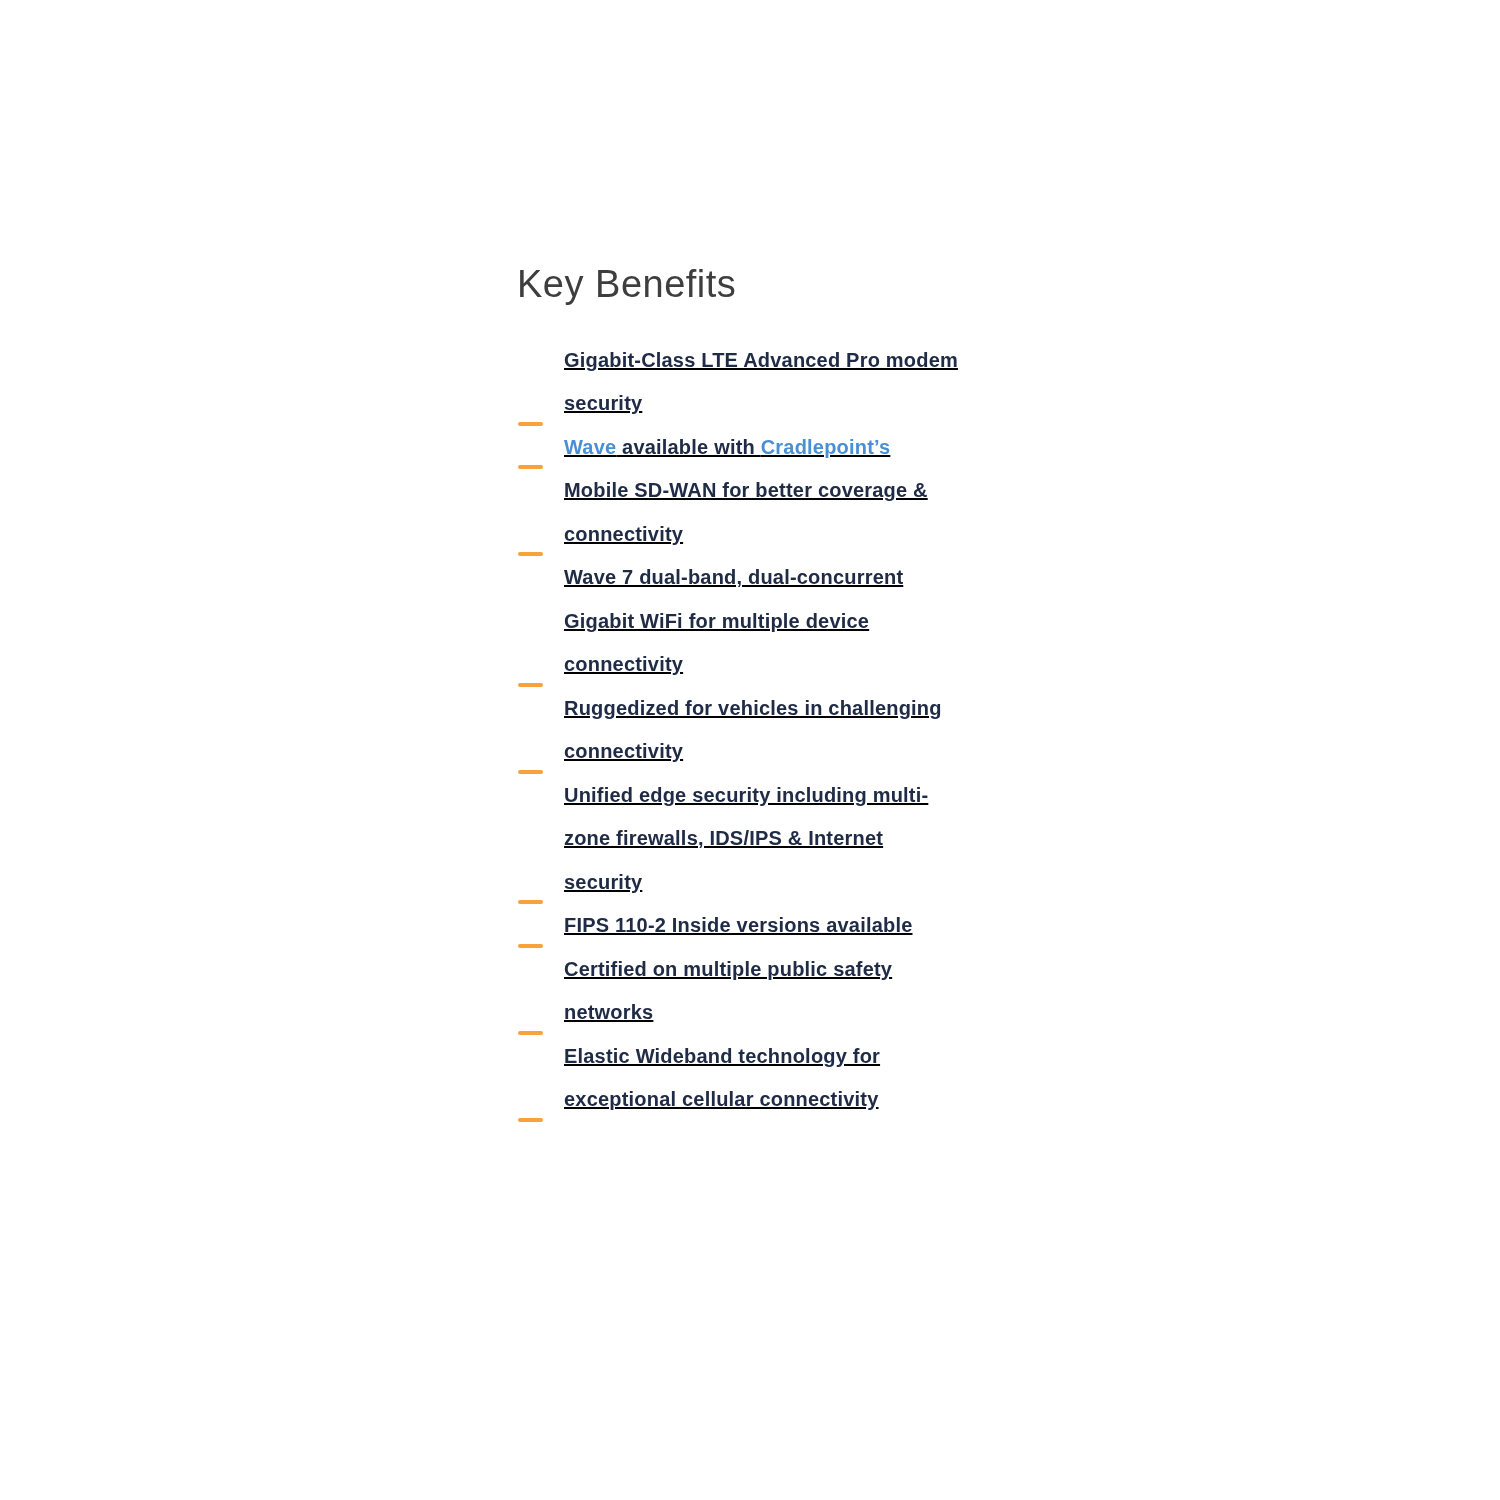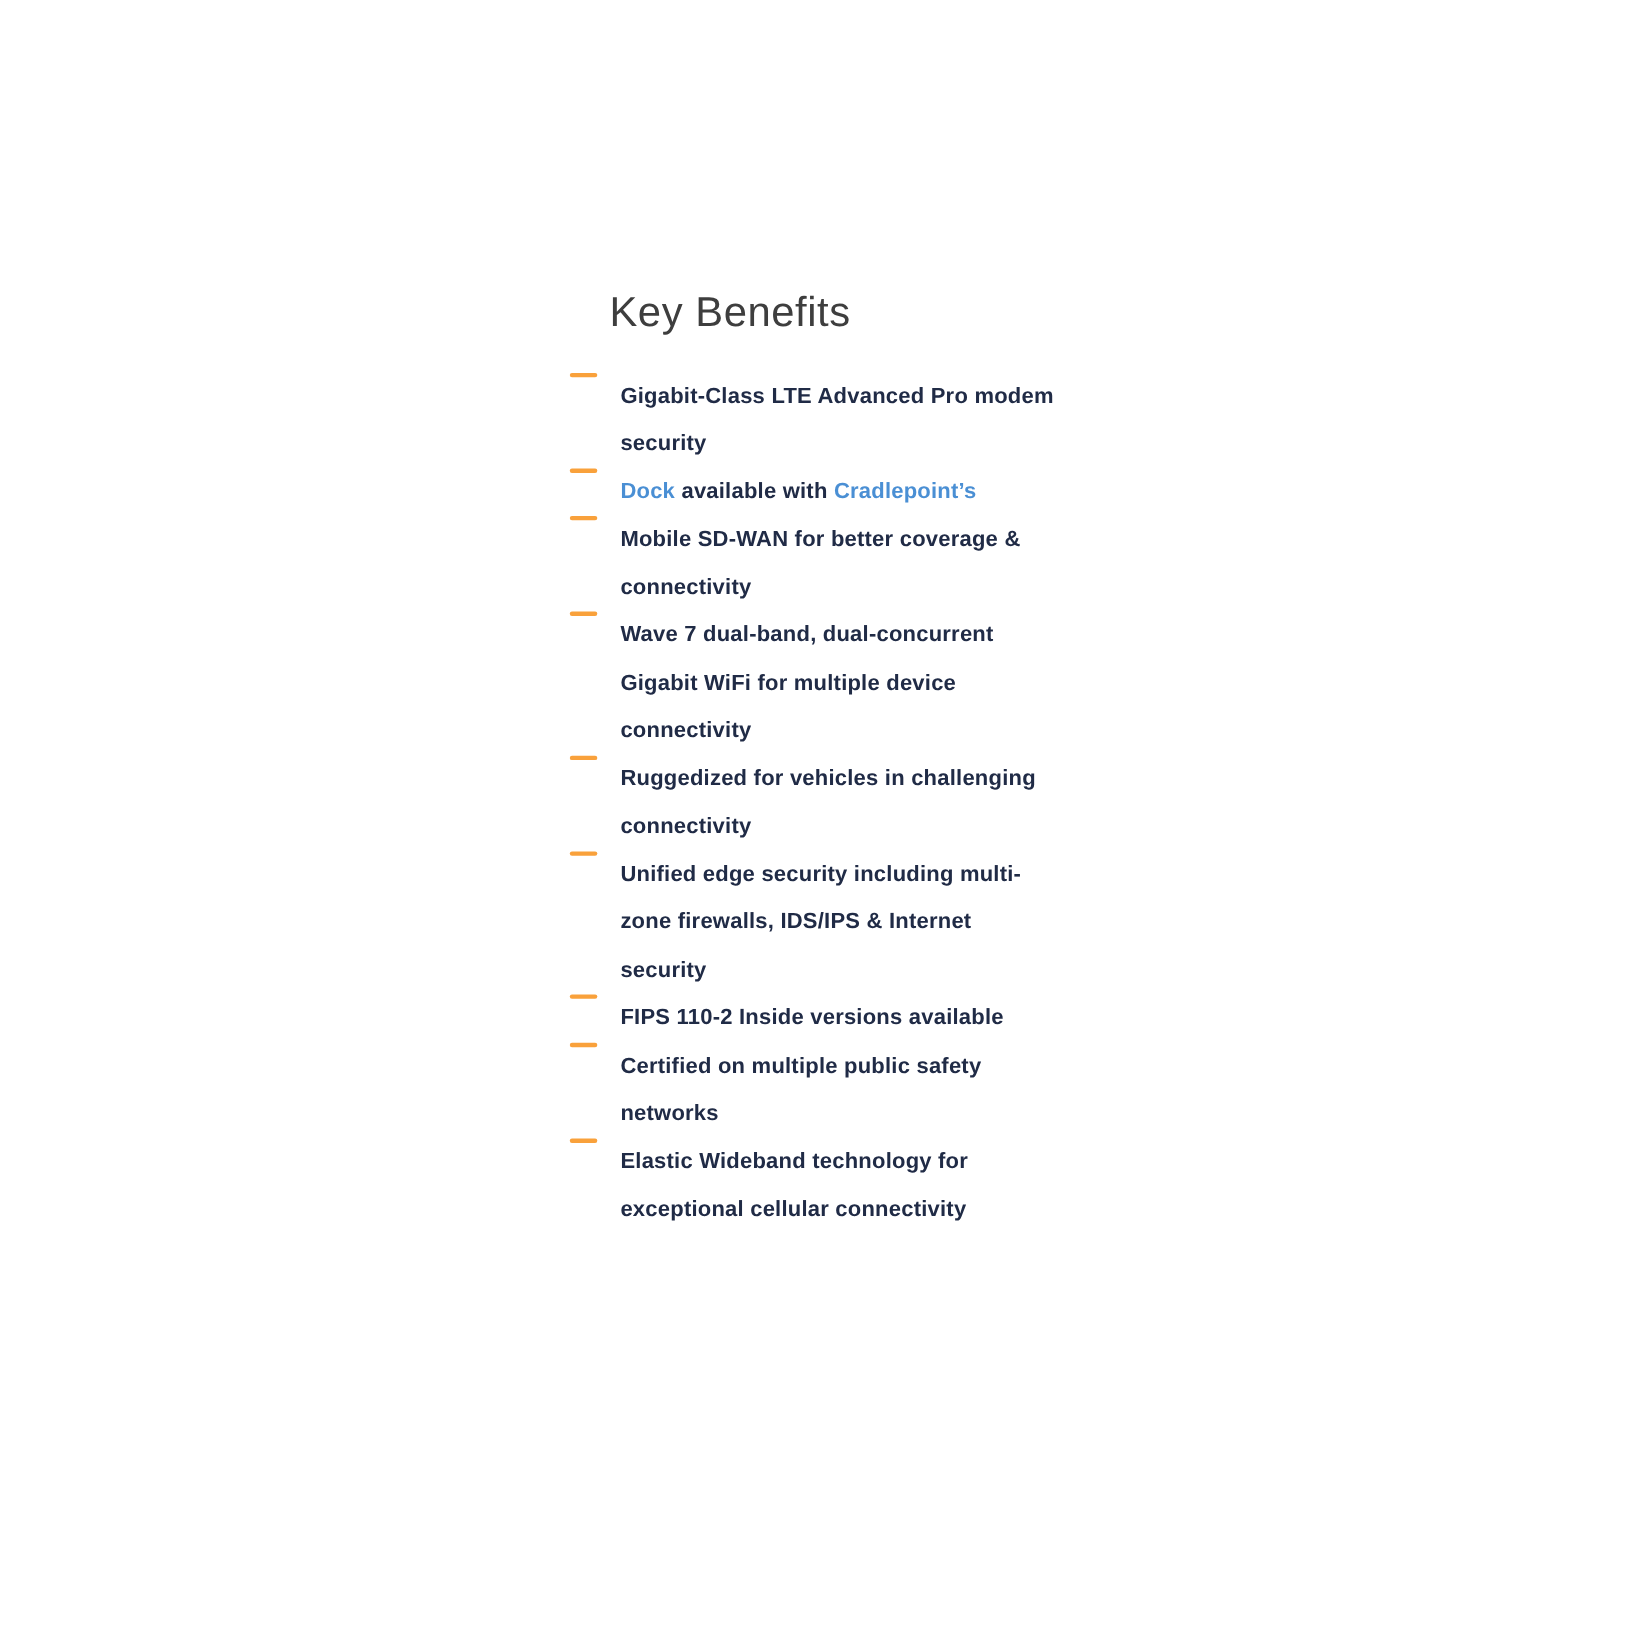--- a/index.html
+++ b/index.html
@@ -16,28 +16,28 @@
     top: 262px;
     width: 480px;
   }
   .page-title {
     font-size: 38px;
     font-weight: 400;
     line-height: 1.2;
     letter-spacing: 0.5px;
     color: var(--title-gray, #3e3e3e);
     margin-bottom: 31px;
-    margin-left: 37px;
   }
   ul.benefits-list {
     list-style: none;
   }
   li.benefit-item {
     display: flex;
-    align-items: flex-start;
+    align-items: flex-end;
+    text-decoration: underline;
   }
   .dash {
     flex: 0 0 25px;
     height: 4px;
     margin: 0 21px 0 1px;
     border-radius: 2px;
     background: var(--accent-orange, #f9a13b);
   }
   .benefit-text {
     font-size: 20px;
@@ -62,21 +62,21 @@
       <li class="benefit-item">
         <span class="dash"></span>
         <div class="benefit-text">
           <div class="benefit-line"><span class="benefit-plain">Gigabit-Class LTE Advanced Pro modem</span></div>
           <div class="benefit-line"><span class="benefit-plain">security</span></div>
         </div>
       </li>
       <li class="benefit-item">
         <span class="dash"></span>
         <div class="benefit-text">
-          <div class="benefit-line"><a class="benefit-link">Dock</a><span class="benefit-plain"> available with </span><a class="benefit-link">Cradlepoint’s</a></div>
+          <div class="benefit-line"><a class="benefit-link">Wave</a><span class="benefit-plain"> available with </span><a class="benefit-link">Cradlepoint’s</a></div>
         </div>
       </li>
       <li class="benefit-item">
         <span class="dash"></span>
         <div class="benefit-text">
           <div class="benefit-line"><span class="benefit-plain">Mobile SD-WAN for better coverage &amp;</span></div>
           <div class="benefit-line"><span class="benefit-plain">connectivity</span></div>
         </div>
       </li>
       <li class="benefit-item">

